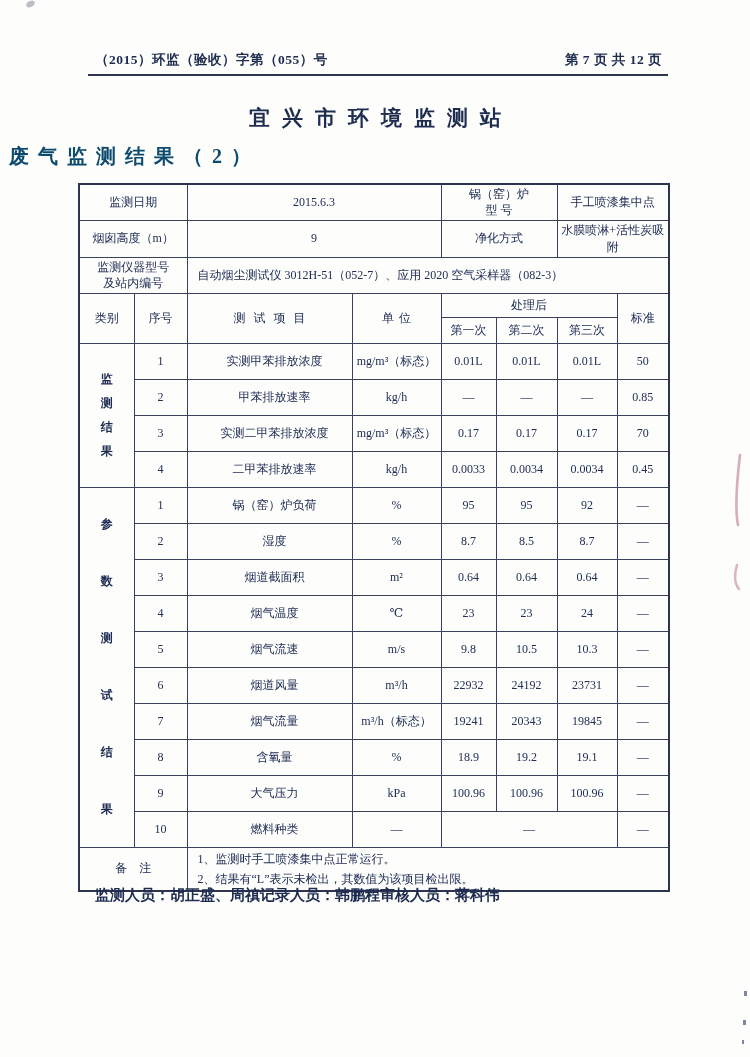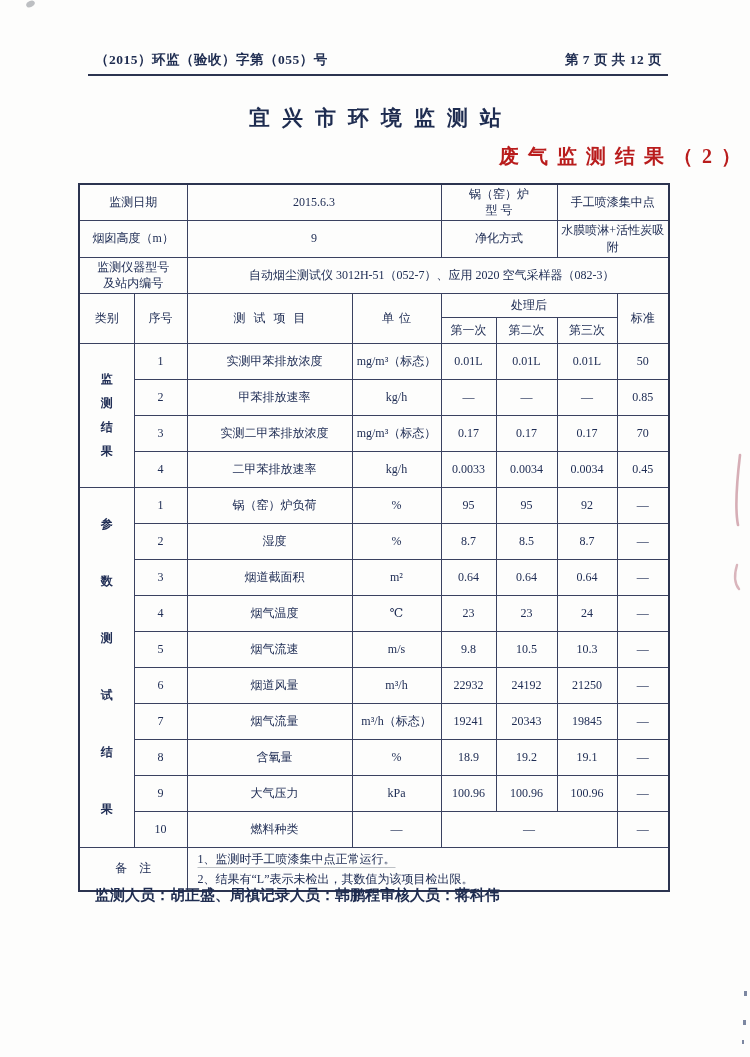--- a/index.html
+++ b/index.html
@@ -22,22 +22,22 @@
     position:absolute; top:74px; left:88px; width:580px; height:2px;
     background:#2c3450;
   }
   .title-1 {
     position:absolute; top:104px; left:0; width:750px;
     text-align:center; font-size:21px; font-weight:bold;
     letter-spacing:12px; text-indent:12px; color:#1e2c50;
   }
   .title-2 {
     position:absolute; top:143px; left:0; width:750px;
-    text-align:right; font-size:20px; font-weight:bold;
-    letter-spacing:9px; text-indent:9px; color:#b91c1c;
+    text-align:left; font-size:20px; font-weight:bold;
+    letter-spacing:9px; text-indent:9px; color:#0c4a6e;
   }
   table.report {
     position:absolute; top:183px; left:78px;
     width:590px; border-collapse:collapse; table-layout:fixed;
     font-size:12px; color:#202e55;
     border:2px solid #2c3450;
   }
   table.report td, table.report th {
     border:1px solid #3a4160;
     text-align:center; vertical-align:middle;
@@ -47,21 +47,21 @@
   }
   .lbl { font-weight:bold; }
   .item-cell { text-align:left; padding-left:12px !important; font-weight:bold; }
   .pre { white-space:pre-line; line-height:16px; }
   .sp2 { letter-spacing:8px; text-indent:8px; }
   .sp4 { letter-spacing:5px; text-indent:5px; }
   .vlabel { width:16px; margin:0 auto; word-break:break-all; font-weight:bold; }
   .vl-monitor { line-height:24px; }
   .vl-param  { line-height:57px; }
   .remark-cell { text-align:left !important; padding-left:10px !important; font-weight:bold; line-height:20px; }
-  .u-faint { text-decoration:underline; text-decoration-color:rgba(90,100,115,0.40); text-underline-offset:4px; }
+  .u-faint { text-decoration-color:rgba(90,100,115,0.40); text-underline-offset:4px; }
   .page-footer {
     position:absolute; top:886px; left:95px; width:567px;
     display:flex; justify-content:flex-start;
     font-size:15px; font-weight:bold; color:#1e2c50;
   }
   .pen-mark { position:absolute; pointer-events:none; }
   .smudge {
     position:absolute; left:26px; top:1px; width:9px; height:6px;
     background:rgba(110,115,125,0.45); border-radius:50%;
     transform:rotate(-25deg);
@@ -114,21 +114,21 @@
   </tr>
   <tr style="height:35px">
     <td colspan="2" class="lbl">烟囱高度（m）</td>
     <td colspan="2">9</td>
     <td colspan="2" class="lbl">净化方式</td>
     <td colspan="2" class="lbl">水膜喷淋+活性炭吸附</td>
   </tr>
   <tr style="height:36px">
     <td colspan="2" class="lbl pre">监测仪器型号
 及站内编号</td>
-    <td colspan="6" class="lbl" style="text-align:center; padding-left:10px;">自动烟尘测试仪 3012H-51（052-7）、应用 2020 空气采样器（082-3）</td>
+    <td colspan="6" class="lbl" style="text-align:left; padding-left:10px;">自动烟尘测试仪 3012H-51（052-7）、应用 2020 空气采样器（082-3）</td>
   </tr>
 
   <tr style="height:24px">
     <td rowspan="2" class="lbl">类别</td>
     <td rowspan="2" class="lbl">序号</td>
     <td rowspan="2" class="lbl sp2">测试项目</td>
     <td rowspan="2" class="lbl sp4">单位</td>
     <td colspan="3" class="lbl">处理后</td>
     <td rowspan="2" class="lbl">标准</td>
   </tr>
@@ -225,21 +225,21 @@
     <td>10.5</td>
     <td>10.3</td>
     <td>—</td>
   </tr>
   <tr style="height:36px">
     <td>6</td>
     <td class="item-cell">烟道风量</td>
     <td>m³/h</td>
     <td>22932</td>
     <td>24192</td>
-    <td>21250</td>
+    <td>23731</td>
     <td>—</td>
   </tr>
   <tr style="height:36px">
     <td>7</td>
     <td class="item-cell">烟气流量</td>
     <td>m³/h（标态）</td>
     <td>19241</td>
     <td>20343</td>
     <td>19845</td>
     <td>—</td>

